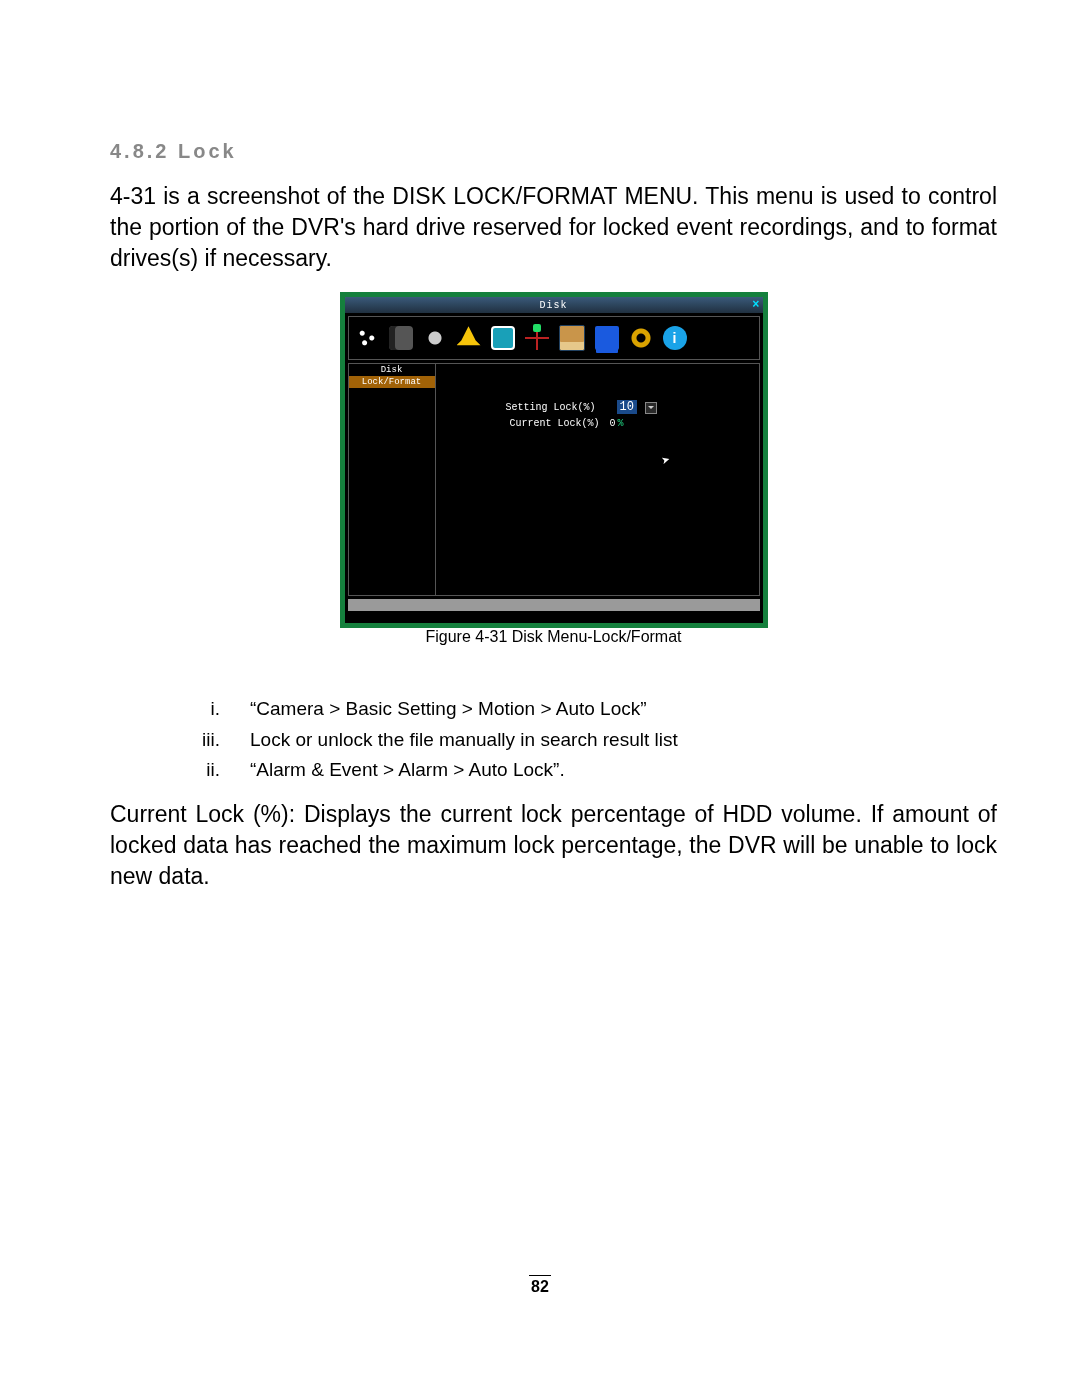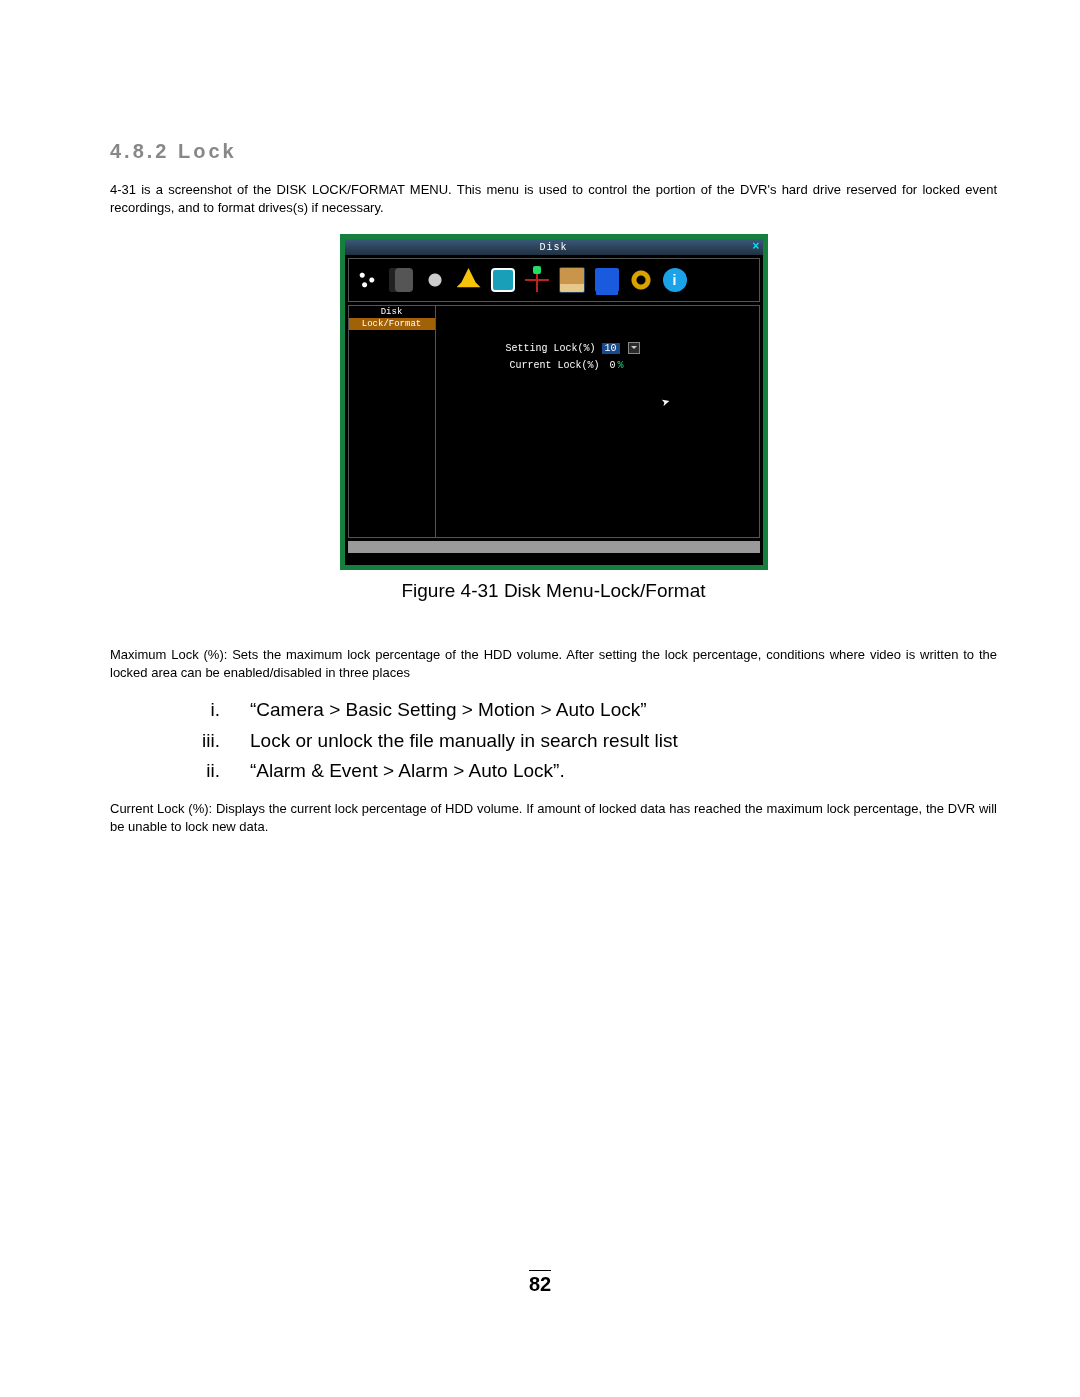--- a/index.html
+++ b/index.html
@@ -17,32 +17,31 @@
     padding: 140px 83px 0 110px;
   }
   .section-heading {
     font-size: 20px;
     letter-spacing: 3px;
     color: #888888;
     font-weight: bold;
     margin: 0 0 18px 0;
   }
   .body-text {
-    font-size: 13px;
+    font-size: 23px;
     line-height: 1.35;
     text-align: justify;
     margin: 0 0 14px 0;
   }
   .figure-wrap {
     text-align: center;
     margin: 18px 0 8px 0;
   }
   .figure-caption {
-    font-size: 19px;
-    margin-top: 10px;
+    font-size: 16px;
   }
 
   
   .screenshot {
     width: 418px;
     height: 326px;
     margin: 0 auto;
     background: #000000;
     border: 5px solid #15803d;
     position: relative;
@@ -130,22 +129,22 @@
     color: #ffffff;
     font-size: 10px;
   }
   .row1 { position: absolute; left: 70px; top: 36px; }
   .row2 { position: absolute; left: 74px; top: 54px; }
   .lbl  { color: #fff; font-size: 10px; }
   .valbox {
     display: inline-block;
     background: #1a4a8a;
     padding: 0 3px;
-    margin-left: 0;
-    font-size: 10px;
+    margin-left: 15px;
+    font-size: 12px;
     font-family: Liberation Mono, monospace;
   }
   .dropbtn {
     display:inline-block; width:10px; height:10px; background:#2a2a2a;
     border:1px solid #888; vertical-align: middle; margin-left:2px;
     position: relative;
   }
   .dropbtn::after{content:"";position:absolute;left:2px;top:3px;border:3px solid transparent;border-top-color:#ccc;}
   .val2 { color:#fff; margin-left:4px; }
   .val2 small{ color:#2d8; font-size:10px; margin-left:2px;}
@@ -181,21 +180,21 @@
     padding-right: 30px;
     padding-left: 60px;
     box-sizing: content-box;
   }
   .page-number {
     position: absolute;
     bottom: 40px;
     left: 0;
     right: 0;
     text-align: center;
-    font-size: 20px;
+    font-size: 16px;
     font-weight: bold;
   }
   .page-number .bar {
     border-top: 1px solid #000;
     width: 22px;
     margin: 0 auto 2px auto;
   }
 </style>
 </head>
 <body>
@@ -250,21 +249,20 @@
       </div>
 
       <div class="statusbar"></div>
     </div>
 
     <div class="figure-caption">Figure 4-31 Disk Menu-Lock/Format</div>
   </div>
 
   <div class="spacer"></div>
 
-  <p class="body-text">Maximum Lock (%): Sets the maximum lock percentage of the HDD volume. After setting the lock percentage, conditions where video is written to the locked area can be enabled/disabled in three places</p>
 
   <ol class="roman-list">
     <li>
       <span class="rn">i.</span>
       <span>“Camera &gt; Basic Setting &gt; Motion &gt; Auto Lock”</span>
     </li>
     <li>
       <span class="rn">iii.</span>
       <span>Lock or unlock the file manually in search result list</span>
     </li>

